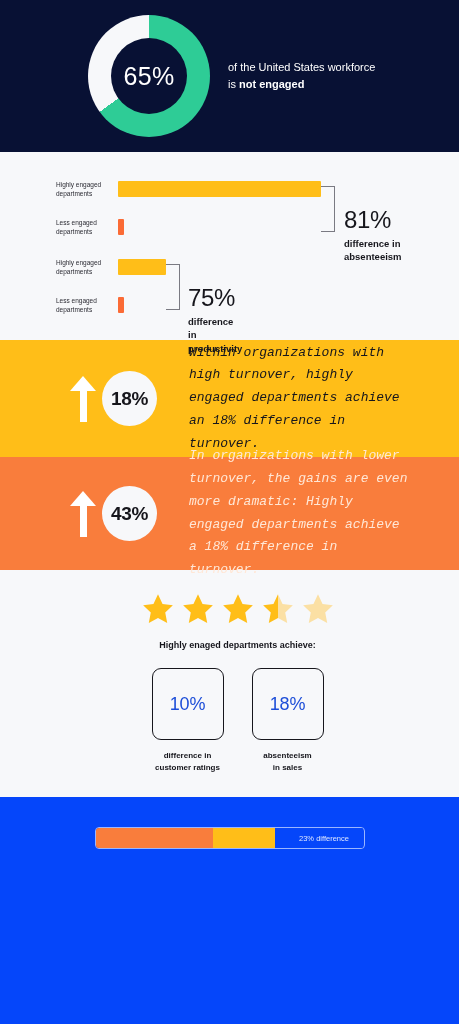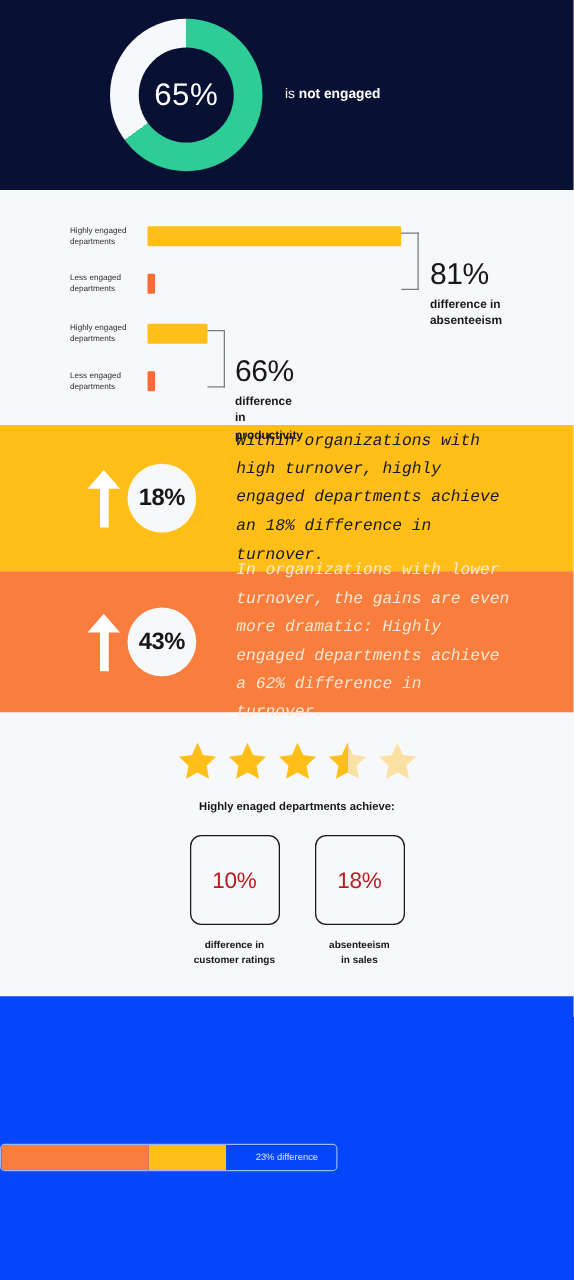--- a/index.html
+++ b/index.html
@@ -76,25 +76,25 @@
   .stars-sec { background:#F7F8FA; height:227px; display:flex; flex-direction:column; align-items:center; padding-top:22px;padding-left:16px; }
   .stars { display:flex; gap:6px; }
   .star { width:34px; height:34px; }
   .stars-cap { margin-top:14px; font-size:9px; font-weight:bold; color:#16161C; }
   .boxes { display:flex; gap:28px; margin-top:18px; }
   .boxcol { display:flex; flex-direction:column; align-items:center; }
   .box {
     width:72px; height:72px; border:1.4px solid #16161C; border-radius:9px;
     display:flex; align-items:center; justify-content:center;
   }
-  .box span { font-size:18px; color:#b91c1c; letter-spacing:-.2px; }
+  .box span { font-size:18px; color:#1d4ed8; letter-spacing:-.2px; }
   .boxcap { margin-top:10px; font-size:8px; font-weight:bold; line-height:1.45; text-align:center; color:#16161C; }
 
   
-  .blue { background:#0546FA; height:227px; display:flex; flex-direction:row; align-items:center; padding-top:30px; }
+  .blue { background:#0546FA; height:227px; display:flex; flex-direction:column; align-items:center; padding-top:30px; }
   .pbar {
     width:270px; height:22px; border:1px solid #9BB6FF; border-radius:4px;
     display:flex; overflow:hidden; position:relative;
   }
   .pseg-o { background:#F97D3C; }
   .pseg-y { background:#FFBE18; }
   .pseg-b { background:#0546FA; display:flex; align-items:center; }
   .pseg-b span { color:#DDE6FF; font-size:7.5px; margin-left:24px; white-space:nowrap; }
   .blue-lines { margin-top:26px; text-align:center; color:#FFFFFF; }
   .bl1 { font-size:13px; line-height:1.9; }
@@ -109,20 +109,21 @@
 <div class="page">
 
   <section class="hero">
     <div class="donut-wrap">
       <div class="donut" id="donut" style="background: conic-gradient(rgb(46, 204, 150) 0deg, rgb(46, 204, 150) 234deg, rgb(247, 248, 250) 234deg, rgb(247, 248, 250) 360deg);"></div>
       <div class="donut-hole">
         <span class="donut-pct">65%</span>
       </div>
     </div>
     <div class="hero-text">
+      <div>of the United States workforce</div>
       <div><span>is </span><b>not engaged</b></div>
     </div>
   </section>
 
   <section class="bars">
 
     <div class="bargroup g1">
       <div class="row">
         <div class="blabel">Highly engaged departments</div>
         <div class="bar bar-y" id="b1a" style="width: 203px;"></div>
@@ -145,21 +146,21 @@
       <div class="row">
         <div class="blabel">Highly engaged departments</div>
         <div class="bar bar-y" id="b2a" style="width: 48px;"></div>
       </div>
       <div class="row">
         <div class="blabel">Less engaged departments</div>
         <div class="bar bar-o" id="b2b" style="width: 6px;"></div>
       </div>
       <div class="bracket" style="left:166px; top:8px; width:14px; height:46px;"></div>
       <div class="callout" style="left:188px; top:-6px;">
-        <div class="c-num">66%</div>
+        <div class="c-num">75%</div>
         <div class="c-sub">
           <div>difference in</div>
           <div>productivity</div>
         </div>
       </div>
     </div>
   </section>
 
   <section class="band band-y">
     <div class="arrow">
@@ -173,21 +174,21 @@
   </section>
 
   <section class="band band-o">
     <div class="arrow">
       <div class="head"></div>
         <div class="stem"></div>
     </div>
     <div class="circ">
       <span>43%</span>
     </div>
-    <div class="band-text">In organizations with lower turnover, the gains are even more dramatic: Highly engaged departments achieve a 62% difference in turnover.</div>
+    <div class="band-text">In organizations with lower turnover, the gains are even more dramatic: Highly engaged departments achieve a 18% difference in turnover.</div>
   </section>
 
   <section class="stars-sec">
     <div class="stars">
       <svg class="star" viewBox="0 0 24 24">
           <path d="M12 1.6l3.2 6.9 7.3.9-5.4 5.1 1.4 7.4L12 18.3 5.5 21.9l1.4-7.4L1.5 9.4l7.3-.9z" fill="#FFBE18"></path>
         </svg>
       <svg class="star" viewBox="0 0 24 24">
           <path d="M12 1.6l3.2 6.9 7.3.9-5.4 5.1 1.4 7.4L12 18.3 5.5 21.9l1.4-7.4L1.5 9.4l7.3-.9z" fill="#FFBE18"></path>
         </svg>

